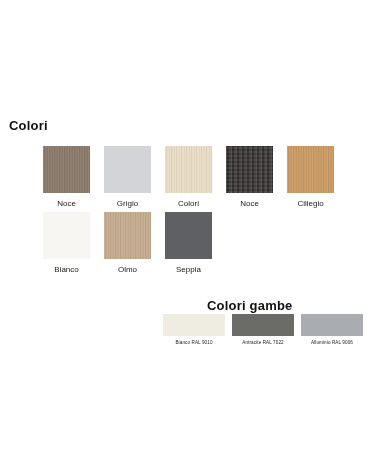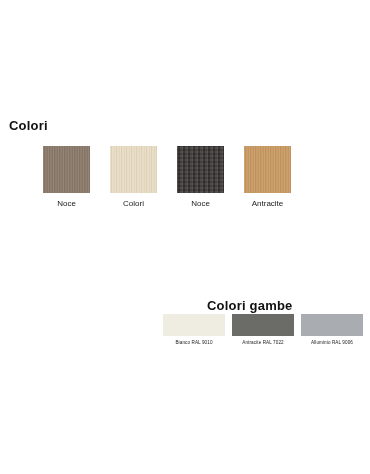--- a/index.html
+++ b/index.html
@@ -58,21 +58,21 @@
     display: flex;
     flex-direction: row;
     align-items: flex-start;
   }
   .swatch-row + .swatch-row {
     margin-top: 3px;
   }
 
   .swatch-cell {
     width: 47px;
-    margin-right: 20px;
+    margin-right: 14px;
     display: flex;
     flex-direction: column;
     align-items: center;
   }
 
   .swatch-chip {
     width: 47px;
     height: 47px;
     display: block;
     position: relative;
@@ -167,30 +167,48 @@
 
   <div class="section-title" id="colori-title">Colori</div>
 
   <div id="colori-grid">
       <div class="swatch-row">
         <div class="swatch-cell">
           <span class="swatch-chip grain" style="background: rgb(138, 122, 106);"></span>
           <span class="swatch-label">Noce</span>
         </div>
         <div class="swatch-cell">
+          <span class="swatch-chip flat" style="background: rgb(210, 212, 215);"></span>
+          <span class="swatch-label">Grigio</span>
+        </div>
+        <div class="swatch-cell">
           <span class="swatch-chip grain" style="background: rgb(232, 220, 196);"></span>
           <span class="swatch-label">Colori</span>
         </div>
         <div class="swatch-cell">
           <span class="swatch-chip grain grain-strong" style="background: rgb(59, 56, 54);"></span>
           <span class="swatch-label">Noce</span>
         </div>
         <div class="swatch-cell">
           <span class="swatch-chip grain" style="background: rgb(201, 154, 99);"></span>
-          <span class="swatch-label">Antracite</span>
+          <span class="swatch-label">Ciliegio</span>
+        </div>
+      </div>
+      <div class="swatch-row">
+        <div class="swatch-cell">
+          <span class="swatch-chip flat" style="background: rgb(247, 246, 243);"></span>
+          <span class="swatch-label">Bianco</span>
+        </div>
+        <div class="swatch-cell">
+          <span class="swatch-chip grain" style="background: rgb(195, 171, 143);"></span>
+          <span class="swatch-label">Olmo</span>
+        </div>
+        <div class="swatch-cell">
+          <span class="swatch-chip flat" style="background: rgb(94, 96, 99);"></span>
+          <span class="swatch-label">Seppia</span>
         </div>
       </div>
     </div>
 
   <div class="section-title" id="colori-gambe-title">Colori gambe</div>
 
   <div id="gambe-row">
       <div class="gambe-cell">
         <span class="gambe-chip" style="background: rgb(239, 236, 225);"></span>
         <span class="gambe-label">Bianco RAL 9010</span>

